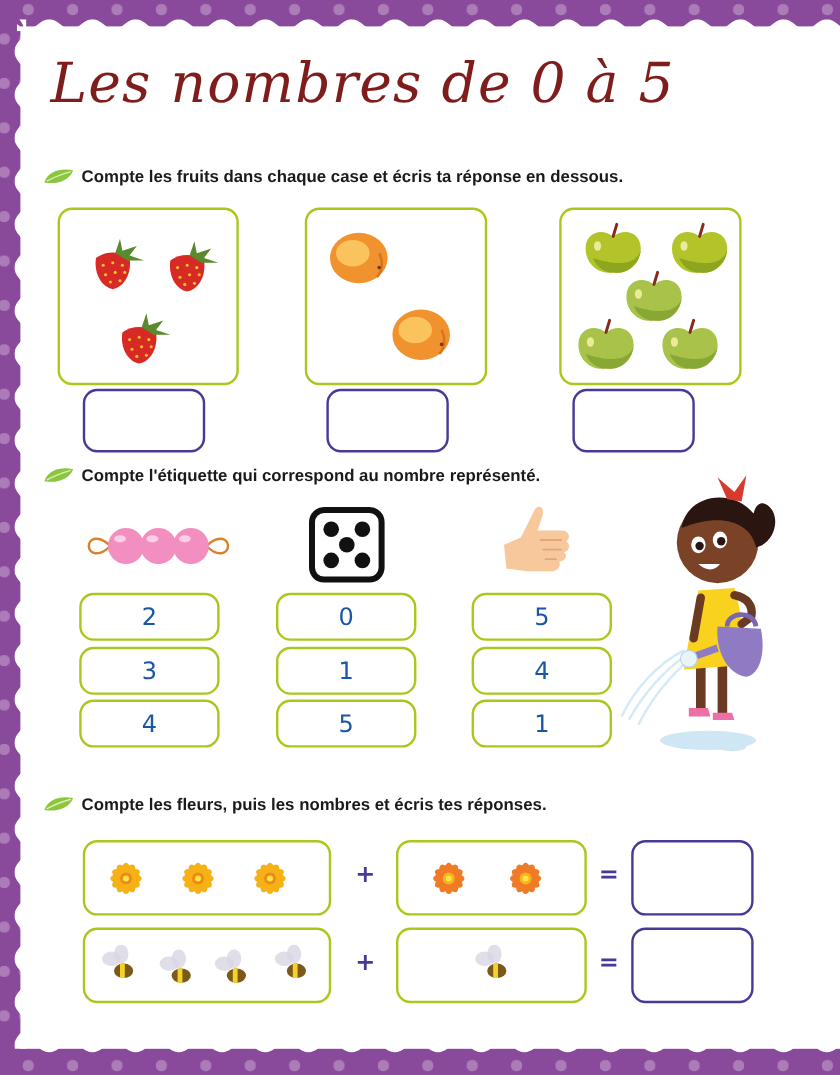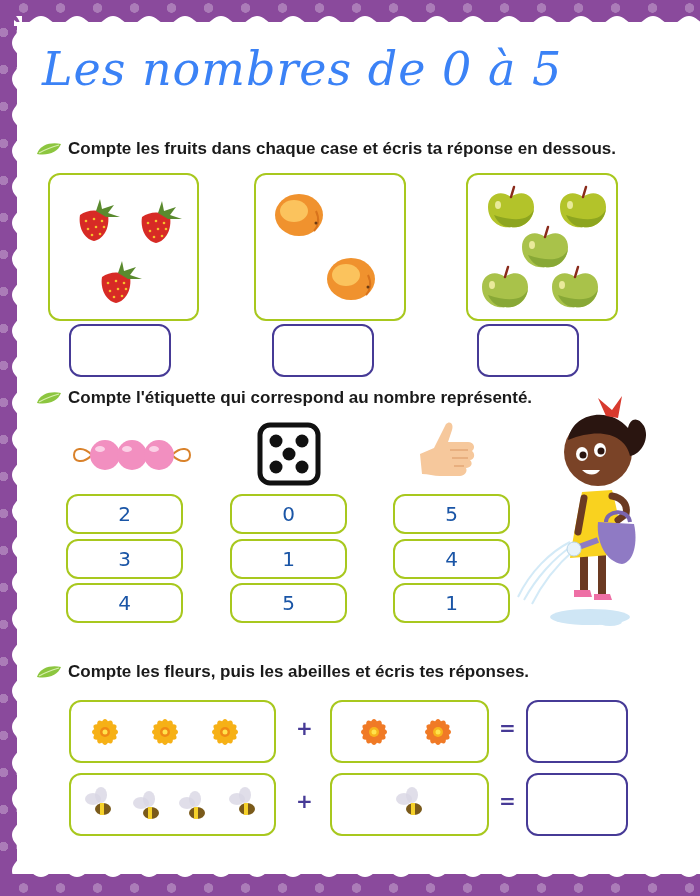--- a/index.html
+++ b/index.html
@@ -8,25 +8,25 @@
     
     .frame-top, .frame-left, .frame-bottom { position: absolute; background-color: #8a4a9c;
       background-image: radial-gradient(circle, rgba(255,255,255,0.28) 4.5px, transparent 5px); }
     .frame-top { left: 0; top: 0; width: 700px; height: 22px; background-size: 37px 22px; background-position: 5px -3px; }
     .frame-left { left: 0; top: 0; width: 17px; height: 896px; background-size: 17px 37px; background-position: -5px 14px; }
     .frame-bottom { left: 0; top: 874px; width: 700px; height: 22px; background-size: 37px 22px; background-position: 5px 3px; }
     .wave-top { position: absolute; left: 14px; top: 16px; width: 690px; height: 10px; }
     .wave-bottom { position: absolute; left: 14px; top: 867px; width: 690px; height: 10px; }
     .wave-left { position: absolute; left: 12px; top: 16px; width: 10px; height: 858px; }
 
-    .page-title { position: absolute; left: 42px; top: 42px; font-family: "DejaVu Serif", serif; font-style: italic; font-size: 46px; color: #3b82f6; letter-spacing: 1px; font-weight: normal; }
+    .page-title { position: absolute; left: 42px; top: 42px; font-family: "DejaVu Serif", serif; font-style: italic; font-size: 46px; color: #7f1d1d; letter-spacing: 1px; font-weight: normal; }
 
     .instruction { position: absolute; left: 36px; display: flex; align-items: center; gap: 6px; }
     .instruction .leaf { width: 26px; height: 14px; }
-    .instruction .text { font-family: "Liberation Sans", sans-serif; font-weight: bold; font-size: 17px; color: #1a1a1a; }
+    .instruction .text { font-family: "Liberation Sans", sans-serif; font-weight: bold; font-size: 14px; color: #1a1a1a; }
 
     .fruit-box { position: absolute; border: 2px solid #a8c81e; border-radius: 12px; background: #fff; }
     .answer-box { position: absolute; border: 2px solid #463a96; border-radius: 12px; background: #fff; }
     .label-box { position: absolute; width: 113px; height: 36px; border: 2px solid #a8c81e; border-radius: 12px; display: flex; align-items: center; justify-content: center; font-family: "DejaVu Sans", sans-serif; font-size: 20px; color: #1a55a6; background: #fff; }
     .op { position: absolute; font-family: "DejaVu Sans", sans-serif; font-weight: bold; font-size: 20px; color: #463a96; }
 
     .item { position: absolute; }
   </style>
 </head>
 <body>
@@ -229,21 +229,21 @@
   <path d="M72,78 C78,84 86,84 90,78 Z" fill="#fff"></path>
 
   <path d="M74,106 L68,140" stroke="#6b3a22" stroke-width="7" stroke-linecap="round"></path>
 </svg>
 
 <div class="instruction" style="top:662px;">
   <svg class="leaf" viewBox="0 0 26 14">
       <path d="M1,12 C4,2 16,0 25,2 C22,10 12,14 1,12 Z" fill="#8cc63f"></path>
       <path d="M3,11 C10,7 16,5 23,3" stroke="#d9efb0" stroke-width="1.2" fill="none"></path>
     </svg>
-  <span class="text">Compte les fleurs, puis les abeilles et écris tes réponses.</span>
+  <span class="text">Compte les fleurs, puis les nombres et écris tes réponses.</span>
 </div>
 
 <div class="fruit-box" style="left:69px; top:700px; width:203px; height:59px;">
   <svg class="item" style="left:14px; top:10px;" width="40" height="40" viewBox="0 0 40 40">
     <g fill="#f6b117" transform="translate(20,20)">
         <ellipse rx="5" ry="13" transform="rotate(0)"></ellipse>
         <ellipse rx="5" ry="13" transform="rotate(30)"></ellipse>
         <ellipse rx="5" ry="13" transform="rotate(60)"></ellipse>
         <ellipse rx="5" ry="13" transform="rotate(90)"></ellipse>
         <ellipse rx="5" ry="13" transform="rotate(120)"></ellipse>

